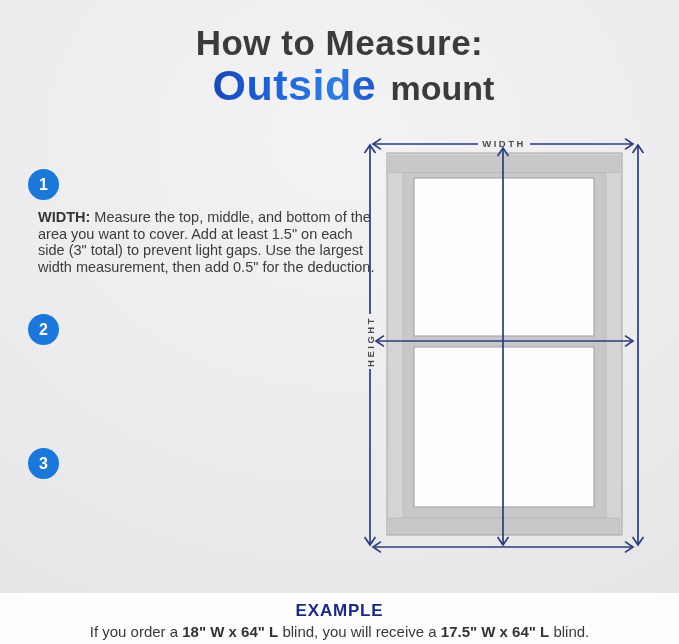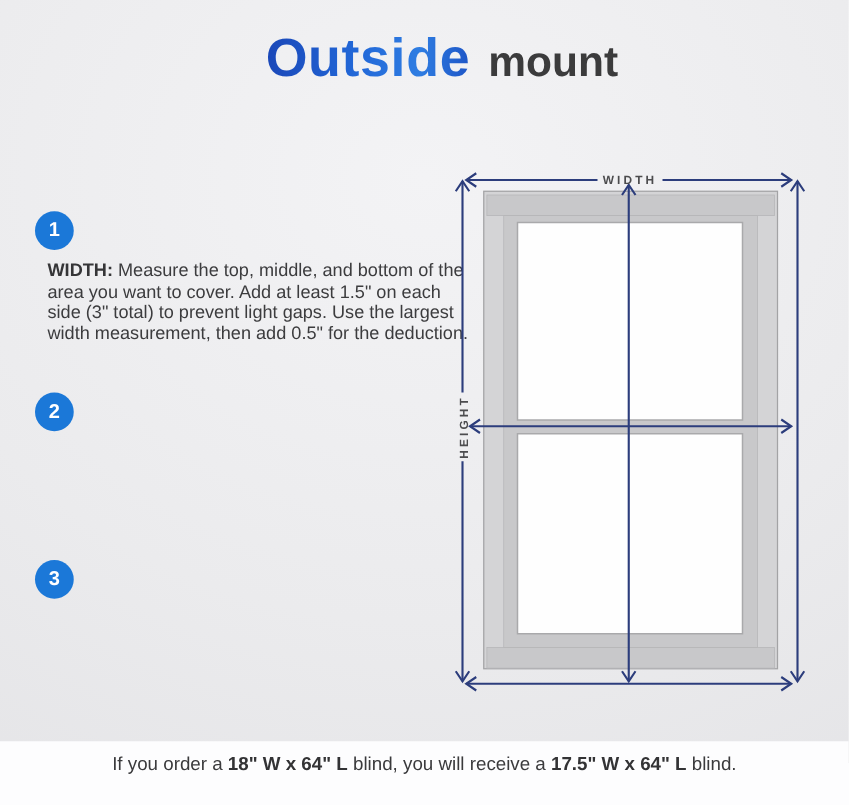--- a/index.html
+++ b/index.html
@@ -107,20 +107,21 @@
     color: #3a3a3c;
   }
   .example-text b { color: #333335; }
 </style>
 </head>
 <body>
 
 <div class="canvas">
 
   <div class="title-block">
+    <div class="title-line1">How to Measure:</div>
     <div class="title-line2">
       <span class="title-highlight">Outside</span>
       <span class="title-rest">mount</span>
     </div>
   </div>
 
   <div class="step step-1">
     <div class="step-badge">1</div>
     <p class="step-text"><span class="step-label">WIDTH:</span><span> Measure the top, middle, and bottom of the area you want to cover. Add at least 1.5" on each side (3" total) to prevent light gaps. Use the largest width measurement, then add 0.5" for the deduction.</span></p>
   </div>
@@ -171,16 +172,17 @@
         <path d="M29,205.6 L21,211 L29,216.4"></path>
         <path d="M270,205.6 L278,211 L270,216.4"></path>
       </g>
 
       <text x="149" y="17.4" text-anchor="middle">WIDTH</text>
       <text transform="translate(19,211.5) rotate(-90)" text-anchor="middle">HEIGHT</text>
     </svg>
   </div>
 
   <div class="example-strip">
+    <div class="example-heading">EXAMPLE</div>
     <div class="example-text"><span>If you order a </span><b>18" W x 64" L</b><span> blind, you will receive a </span><b>17.5" W x 64" L</b><span> blind.</span></div>
   </div>
 
 </div>
 
 </body></html>

